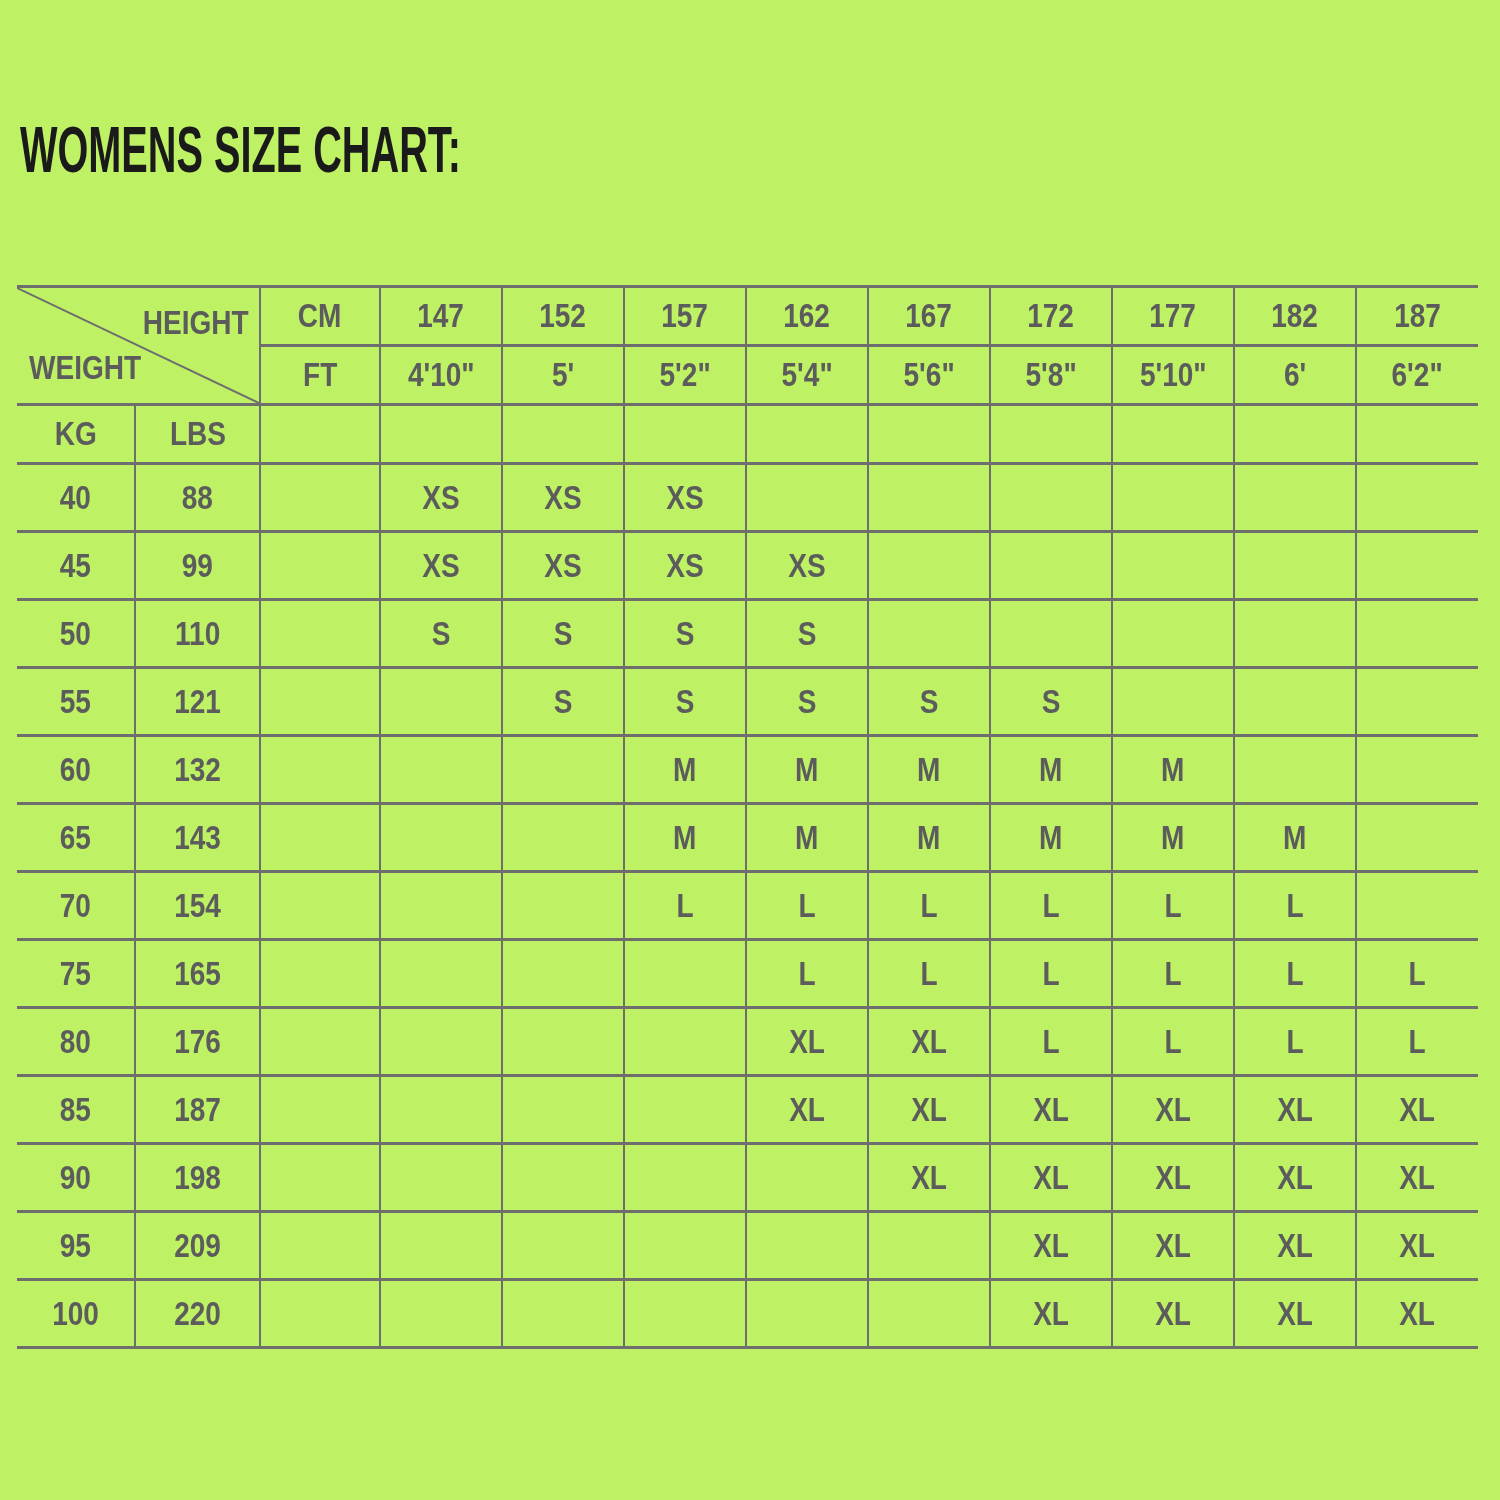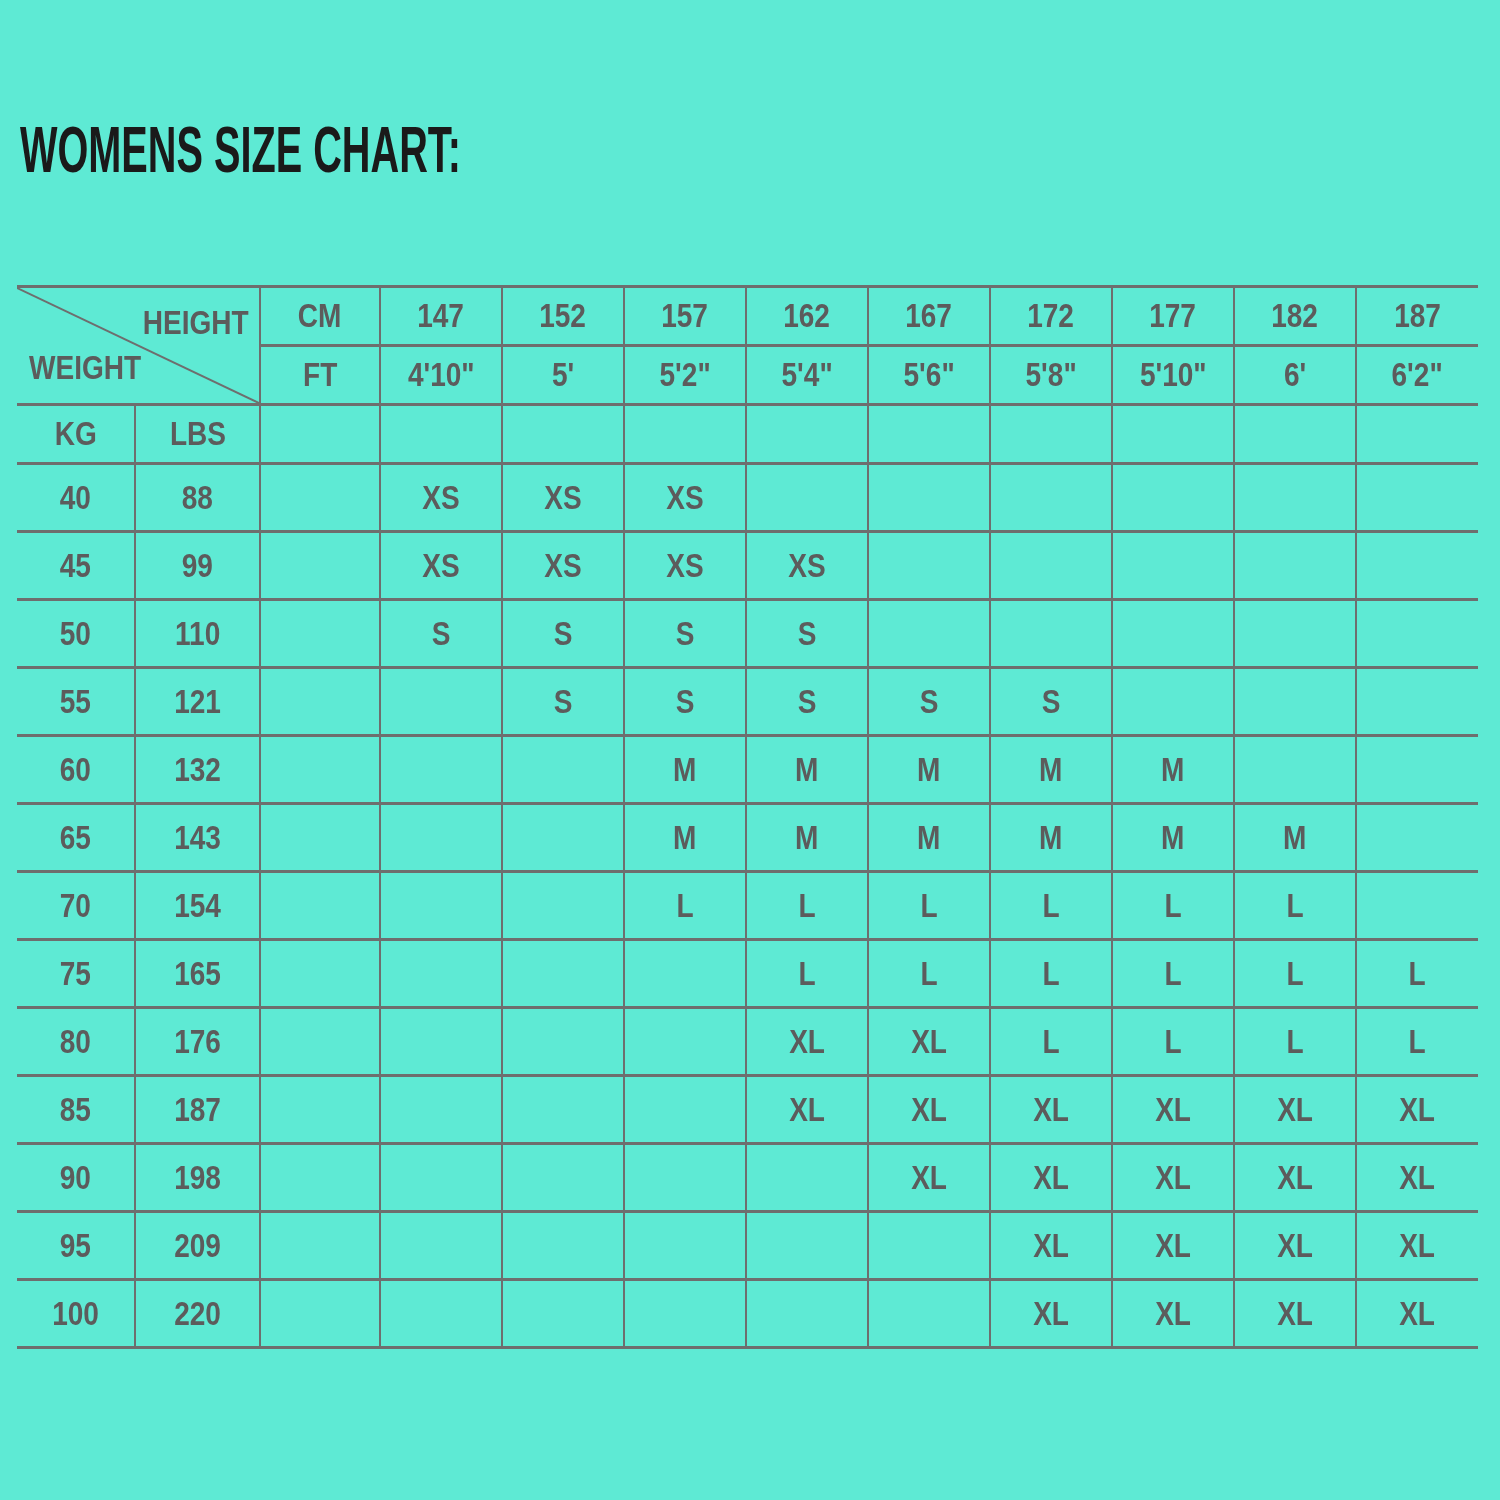--- a/index.html
+++ b/index.html
@@ -2,21 +2,21 @@
 <html><head>
 <meta charset="utf-8">
 <style>
   :root{
     --line:#6e6e6e;
     --txt:#5c5c5c;
     --title:#1a1a1a;
   }
   html,body{margin:0;padding:0;background:#ffffff;}
   .canvas{
-    position:relative;width:1500px;height:1500px;background:#5eead4;
+    position:relative;width:1500px;height:1500px;background:#bef264;
     overflow:hidden;font-family:"Liberation Sans", sans-serif;
   }
   .title{
     position:absolute;left:20px;top:118px;
     font-size:64px;font-weight:bold;line-height:1;color:var(--title);
     white-space:nowrap;transform:scaleX(0.62);transform-origin:0 50%;
     letter-spacing:0px;
   }
   .table-wrap{position:absolute;left:17px;top:285px;}
   table{

